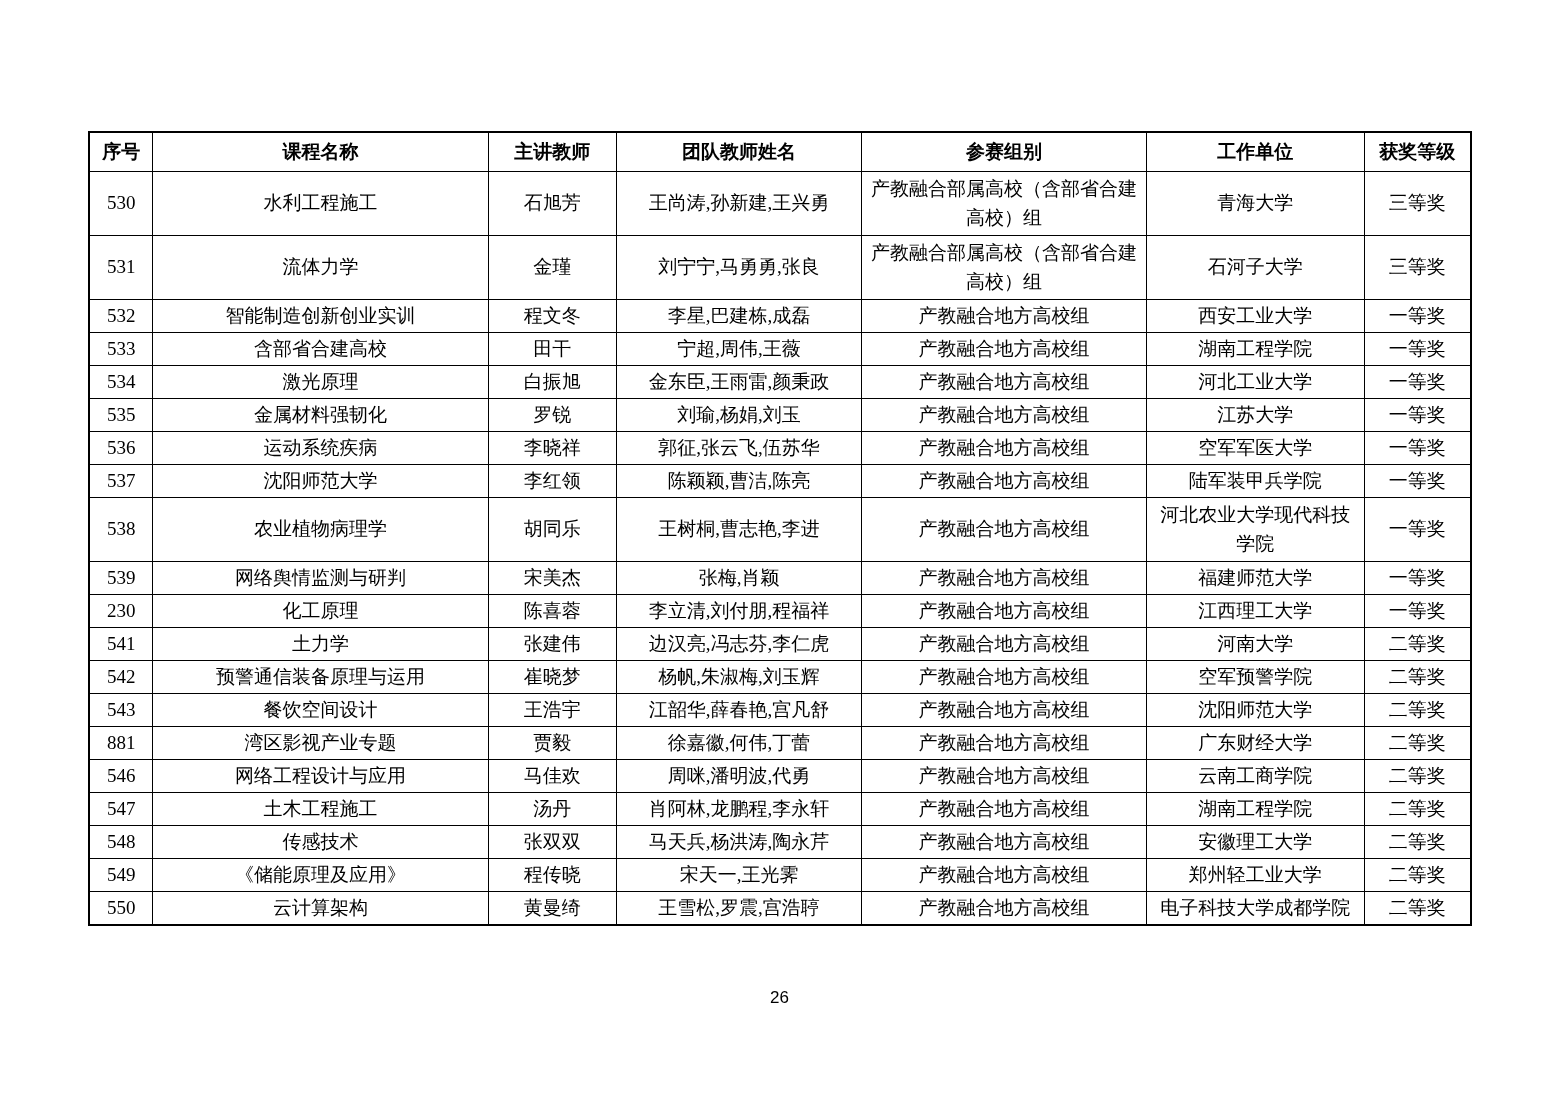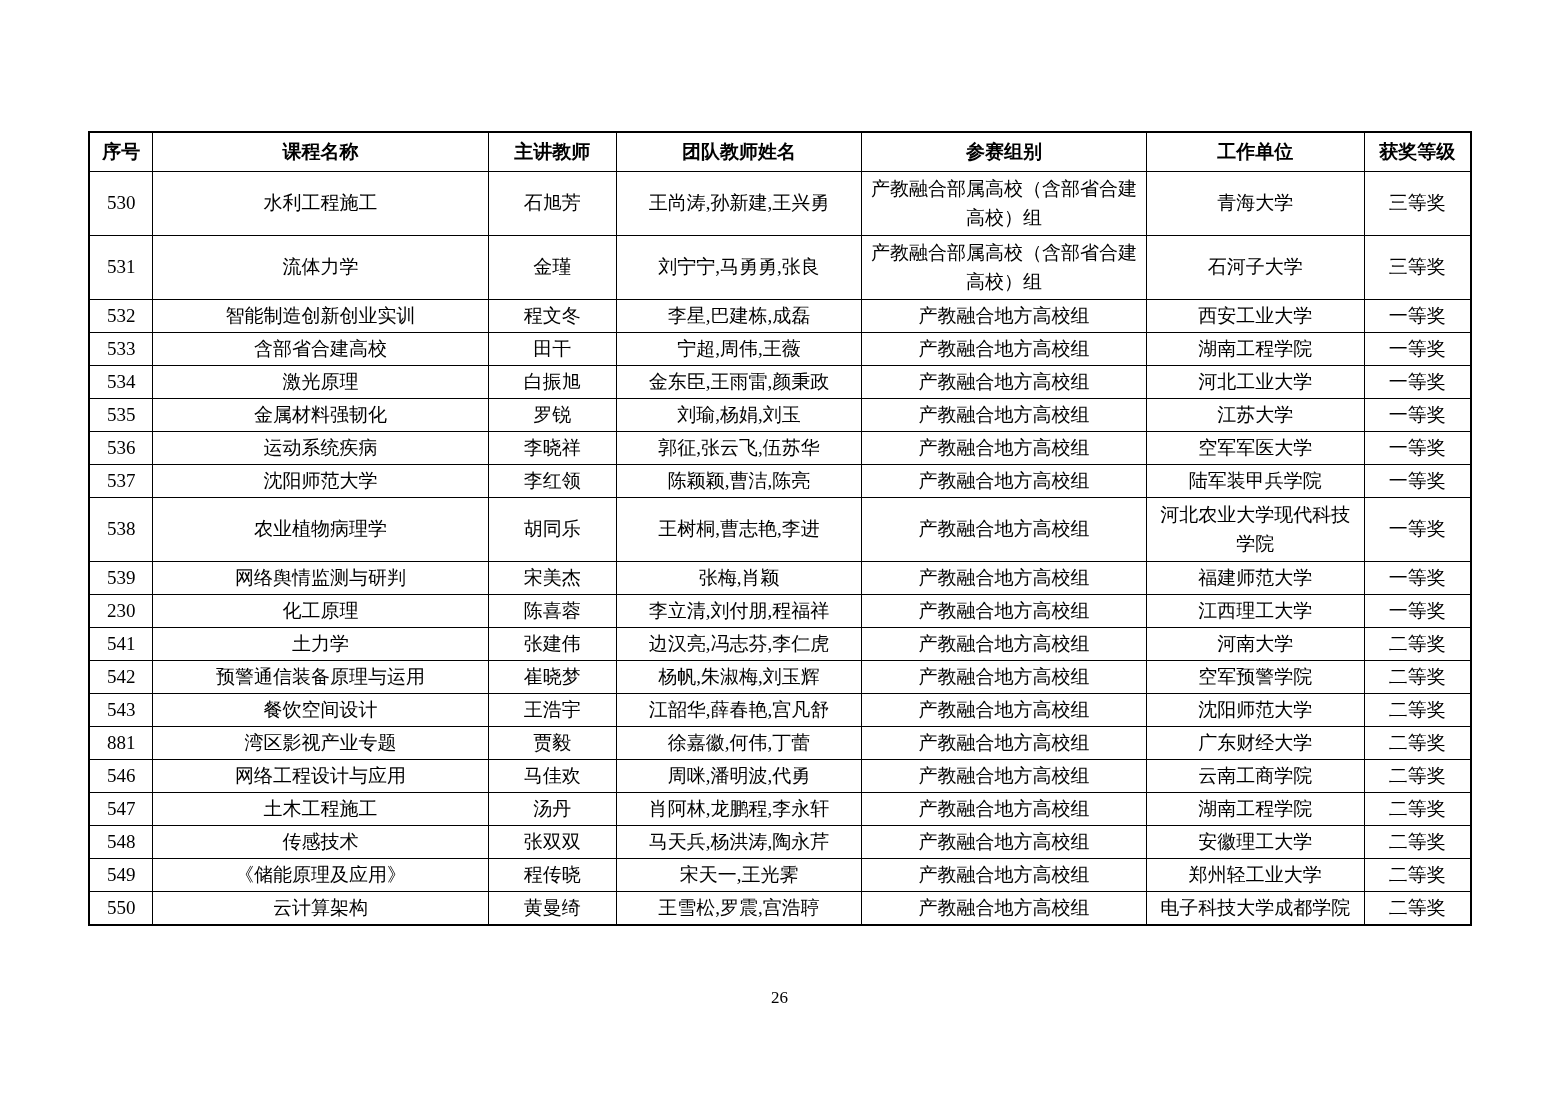--- a/index.html
+++ b/index.html
@@ -48,21 +48,21 @@
   .award-table tbody tr:nth-child(9),
   .award-table tbody tr:nth-child(21) { height: 64px; }
 
   .page-number {
     position: absolute;
     left: 0;
     right: 0;
     top: 988px;
     text-align: center;
     font-size: 17px;
-    font-family: Liberation Serif, serif;
+    font-family: Liberation Sans, sans-serif;
   }
 </style>
 </head>
 <body>
 
 <div class="page">
 
   <table class="award-table">
     <colgroup>
       <col style="width:4.62%">

